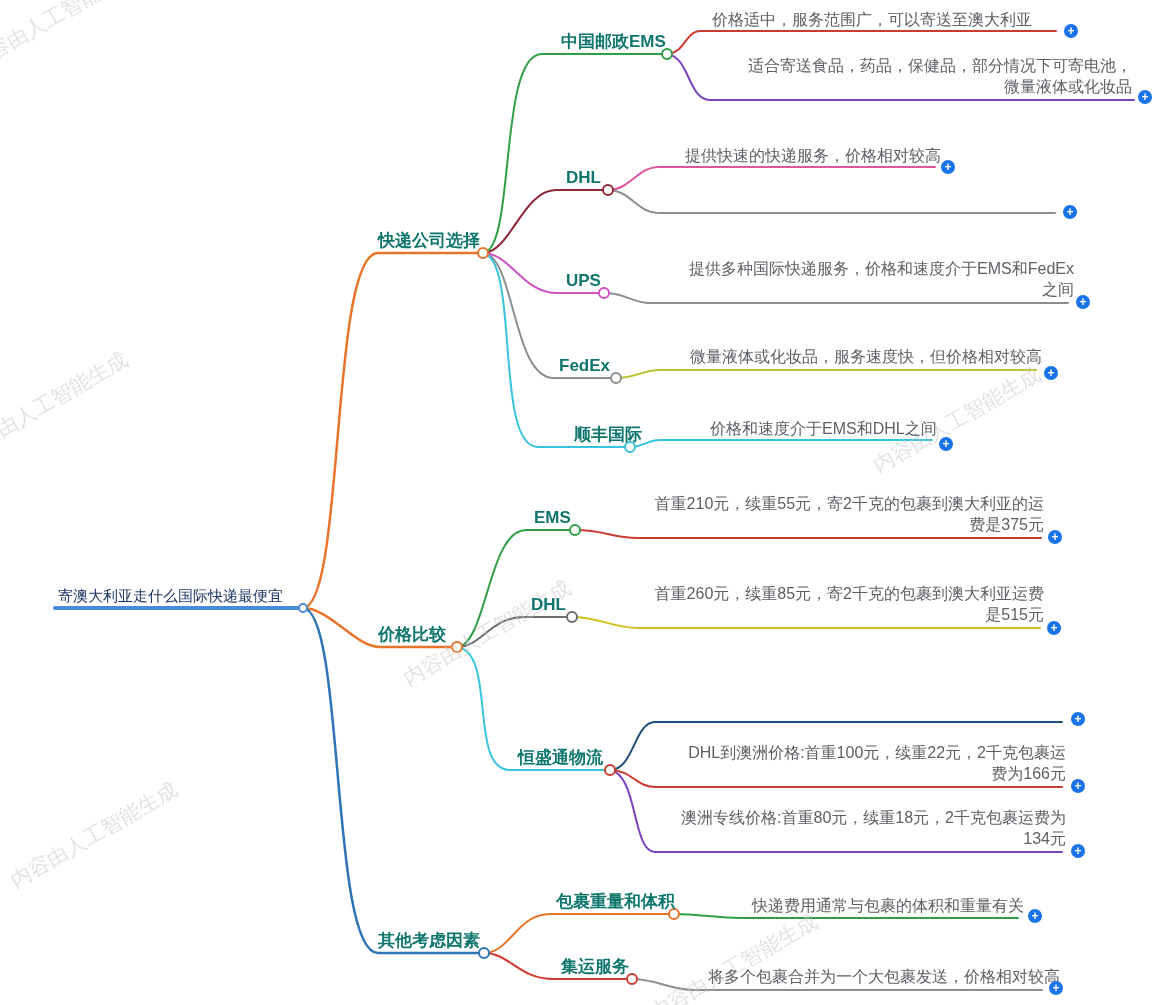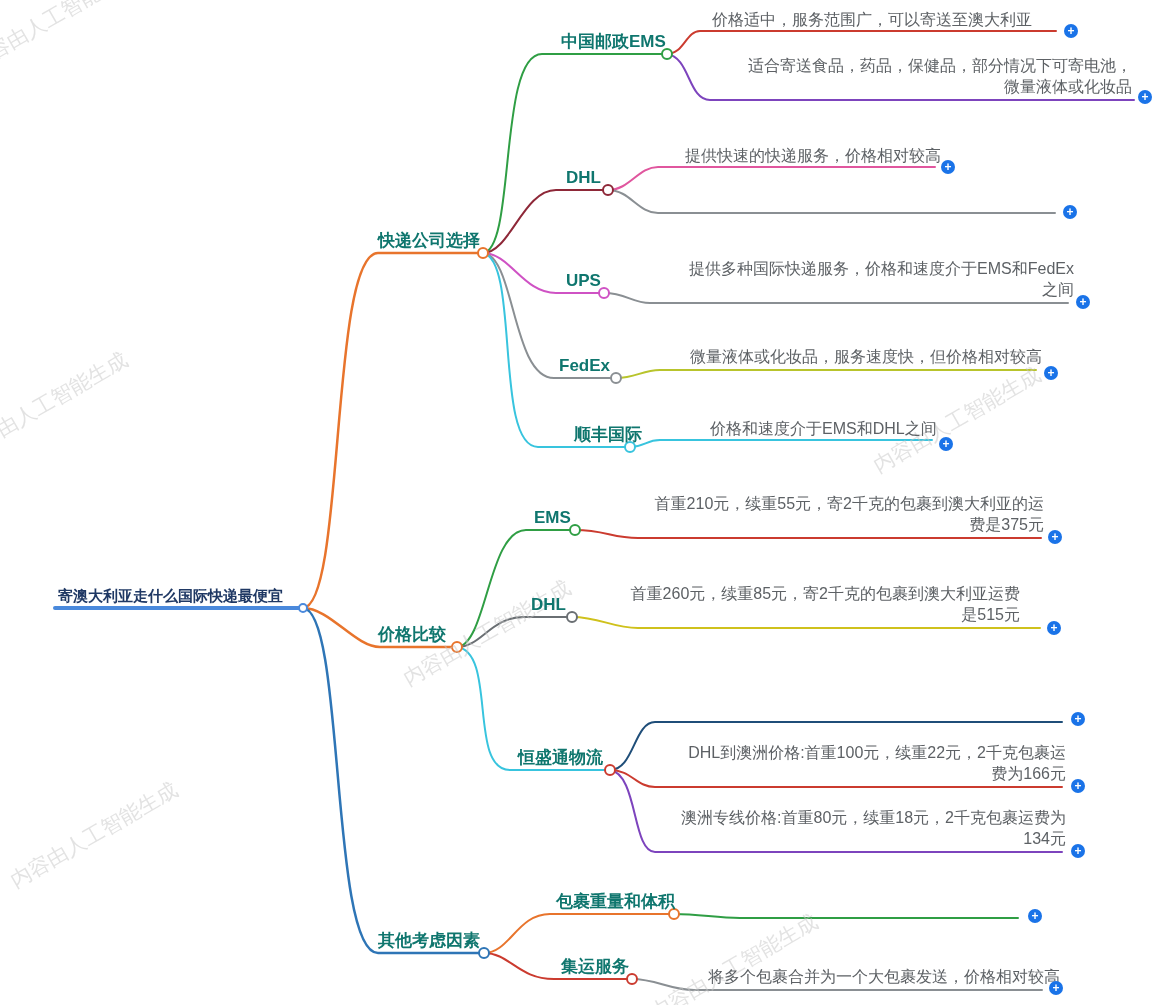--- a/index.html
+++ b/index.html
@@ -6,21 +6,21 @@
   #canvas{
     position:relative;width:1167px;height:1005px;background:#ffffff;overflow:hidden;
     font-family:"Liberation Sans","DejaVu Sans",sans-serif;
   }
   #wires{position:absolute;left:0;top:0;width:1167px;height:1005px;}
   .node-label{
     position:absolute;font-size:17px;font-weight:bold;color:#0f766e;
     white-space:nowrap;line-height:20px;
   }
   .root-label{
-    position:absolute;font-size:15px;font-weight:bold;color:#1f3864;
+    position:absolute;font-size:15px;font-weight:normal;color:#1f3864;
     white-space:nowrap;line-height:20px;
   }
   .leaf-text{
     position:absolute;font-size:16px;color:#5d6165;line-height:21px;text-align:right;
   }
   .one-line{white-space:nowrap;}
   .plus{
     position:absolute;width:14px;height:14px;border-radius:50%;
     background:#1a73e8;color:#ffffff;font-size:12px;font-weight:bold;
     line-height:14px;text-align:center;cursor:pointer;
@@ -113,27 +113,28 @@
   <div class="leaf-text" style="left:740px;top:55px;width:392px">适合寄送食品，药品，保健品，部分情况下可寄电池，微量液体或化妆品</div>
   <div class="leaf-text" style="left:676px;top:258px;width:398px">提供多种国际快递服务，价格和速度介于EMS和FedEx之间</div>
   <div class="leaf-text one-line" style="left:690px;top:346px">微量液体或化妆品，服务速度快，但价格相对较高</div>
   <div class="leaf-text one-line" style="left:710px;top:418px">价格和速度介于EMS和DHL之间</div>
 
   <div class="node-label" style="left:534px;top:508px">EMS</div>
   <div class="node-label" style="left:531px;top:595px">DHL</div>
   <div class="node-label" style="left:518px;top:748px">恒盛通物流</div>
 
   <div class="leaf-text" style="left:652px;top:493px;width:392px">首重210元，续重55元，寄2千克的包裹到澳大利亚的运费是375元</div>
-  <div class="leaf-text" style="left:628px;top:583px;width:392px">首重260元，续重85元，寄2千克的包裹到澳大利亚运费是515元</div>
+  <div class="leaf-text" style="left:652px;top:583px;width:392px">首重260元，续重85元，寄2千克的包裹到澳大利亚运费是515元</div>
   <div class="leaf-text" style="left:678px;top:742px;width:388px">DHL到澳洲价格:首重100元，续重22元，2千克包裹运费为166元</div>
   <div class="leaf-text" style="left:678px;top:807px;width:388px">澳洲专线价格:首重80元，续重18元，2千克包裹运费为134元</div>
 
   <div class="node-label" style="left:556px;top:892px">包裹重量和体积</div>
   <div class="node-label" style="left:561px;top:957px">集运服务</div>
 
+  <div class="leaf-text one-line" style="left:752px;top:895px">快递费用通常与包裹的体积和重量有关</div>
   <div class="leaf-text one-line" style="left:708px;top:966px">将多个包裹合并为一个大包裹发送，价格相对较高</div>
 
   <div class="plus" style="left:1064px;top:24px">+</div>
   <div class="plus" style="left:1138px;top:90px">+</div>
   <div class="plus" style="left:941px;top:160px">+</div>
   <div class="plus" style="left:1063px;top:205px">+</div>
   <div class="plus" style="left:1076px;top:295px">+</div>
   <div class="plus" style="left:1044px;top:366px">+</div>
   <div class="plus" style="left:939px;top:437px">+</div>
   <div class="plus" style="left:1048px;top:530px">+</div>

